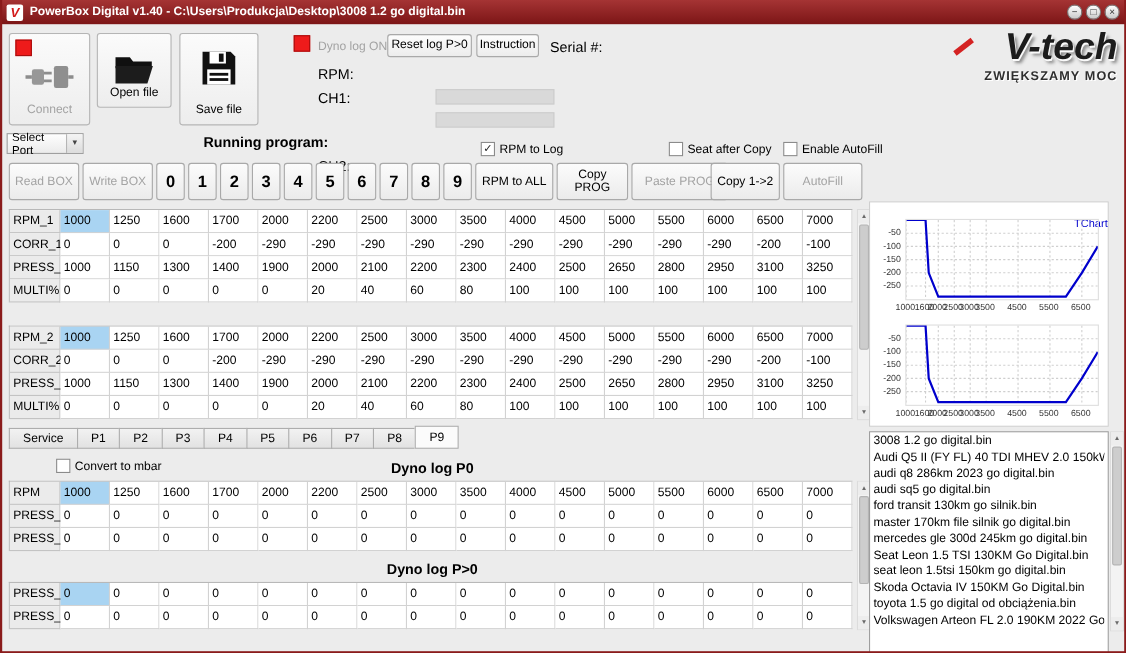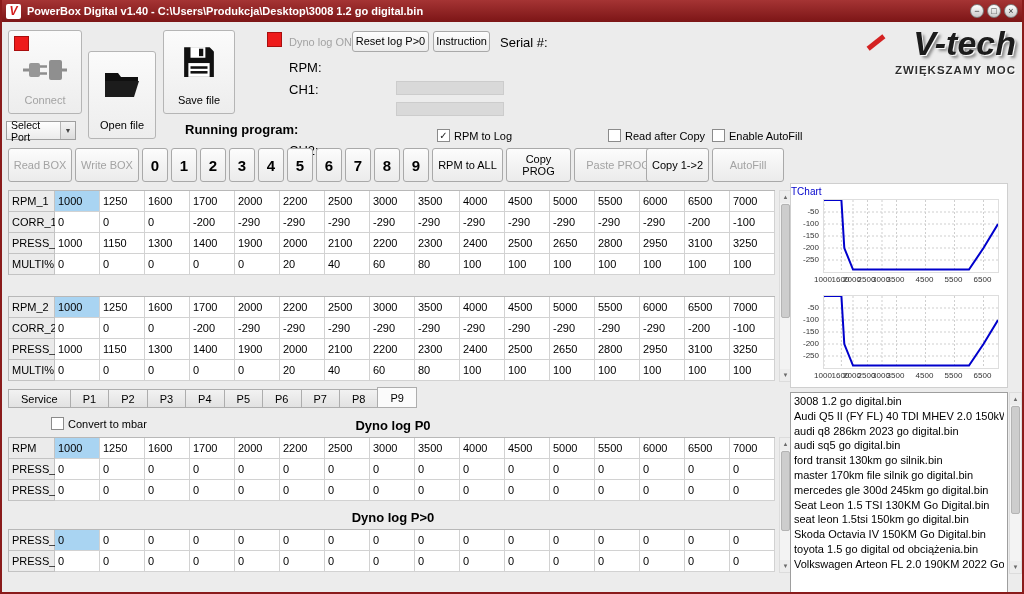--- a/index.html
+++ b/index.html
@@ -57,21 +57,21 @@
   .dynohead { position:absolute; left:8px; width:770px; text-align:center; font-weight:bold; font-size:13px; }
 
   
   .vscroll { position:absolute; width:13px; background:#f3f3f3; border:1px solid #dcdcdc; }
   .sarrow { height:12px; font-size:6px; color:#6a6a6a; text-align:center; line-height:12px; background:#ededed; }
   .sarrow.down { position:absolute; bottom:0; left:0; right:0; }
   .sthumb { position:absolute; left:1px; right:1px; top:13px; height:60%; background:#cdcdcd; border:1px solid #b4b4b4; border-radius:2px; }
 
   
   .chartpanel { position:absolute; left:790px; top:183px; width:218px; height:205px; background:#fff; border:1px solid #cfcfcf; }
-  .chart-title { text-align:left; color:#0000cc; font-size:10px; padding-top:2px; }
+  .chart-title { text-align:right; color:#0000cc; font-size:10px; padding-top:14px; }
   .chartblock { position:absolute; left:2px; width:212px; height:92px; }
   .ylabels { position:absolute; left:0; top:0; width:28px; height:74px; }
   .ytick { position:absolute; right:2px; font-size:8px; color:#333; }
   .plot { position:absolute; left:30px; top:0; width:176px; height:74px; border:1px solid #dedede; }
   .plot svg { display:block; }
   .grid { stroke:#cfcfcf; stroke-width:1; stroke-dasharray:2 2; }
   .xlabels { position:absolute; left:30px; top:76px; width:176px; height:12px; }
   .xtick { position:absolute; transform:translateX(-50%); font-size:8px; color:#333; white-space:nowrap; }
 
   
@@ -109,21 +109,21 @@
       <path d="M0 15 h6" stroke="#8d8d8d" stroke-width="3" fill="none"></path>
       <rect x="6" y="8" width="11" height="14" rx="2" fill="#979797"></rect>
       <path d="M17 11.5 h7 M17 18.5 h7" stroke="#8d8d8d" stroke-width="2.5" fill="none"></path>
       <rect x="26" y="5" width="13" height="20" rx="2" fill="#8f8f8f"></rect>
       <path d="M39 15 h5" stroke="#8d8d8d" stroke-width="3" fill="none"></path>
     </svg>
   </div>
   <div class="biglabel disabledtxt">Connect</div>
 </div>
 
-<div class="bigbtn" style="left:88px;top:30px;width:68px;height:88px;margin-top:21px;">
+<div class="bigbtn" style="left:88px;top:30px;width:68px;height:68px;">
   <div class="iconwrap" style="top:16px;">
     <svg width="40" height="34" viewBox="0 0 40 34">
       <path d="M3 5 h13 l3 4 h17 v6 H3 z" fill="#101010"></path>
       <path d="M3 13 h34 l-5 16 H3 z" fill="#1c1c1c"></path>
     </svg>
   </div>
   <div class="biglabel">Open file</div>
 </div>
 
 <div class="bigbtn" style="left:163px;top:30px;width:72px;height:84px;">
@@ -163,21 +163,21 @@
   <span class="combo-arrow">▼</span>
 </div>
 <span class="lbl bold13" style="left:185px;top:122px;">Running program:</span>
 
 <label class="checkrow" style="left:437px;top:129px;">
   <span class="cb">✓</span>
   <span>RPM to Log</span>
 </label>
 <label class="checkrow" style="left:608px;top:129px;">
   <span class="cb"></span>
-  <span>Read after Copy</span>
+  <span>Seat after Copy</span>
 </label>
 <label class="checkrow" style="left:712px;top:129px;">
   <span class="cb"></span>
   <span>Enable AutoFill</span>
 </label>
 
 <div class="abtn disabledtxt" style="left:8px;top:148px;width:64px;">
     <div class="abtn-inner">Read BOX</div>
   </div>
 <div class="abtn disabledtxt" style="left:75px;top:148px;width:64px;">

